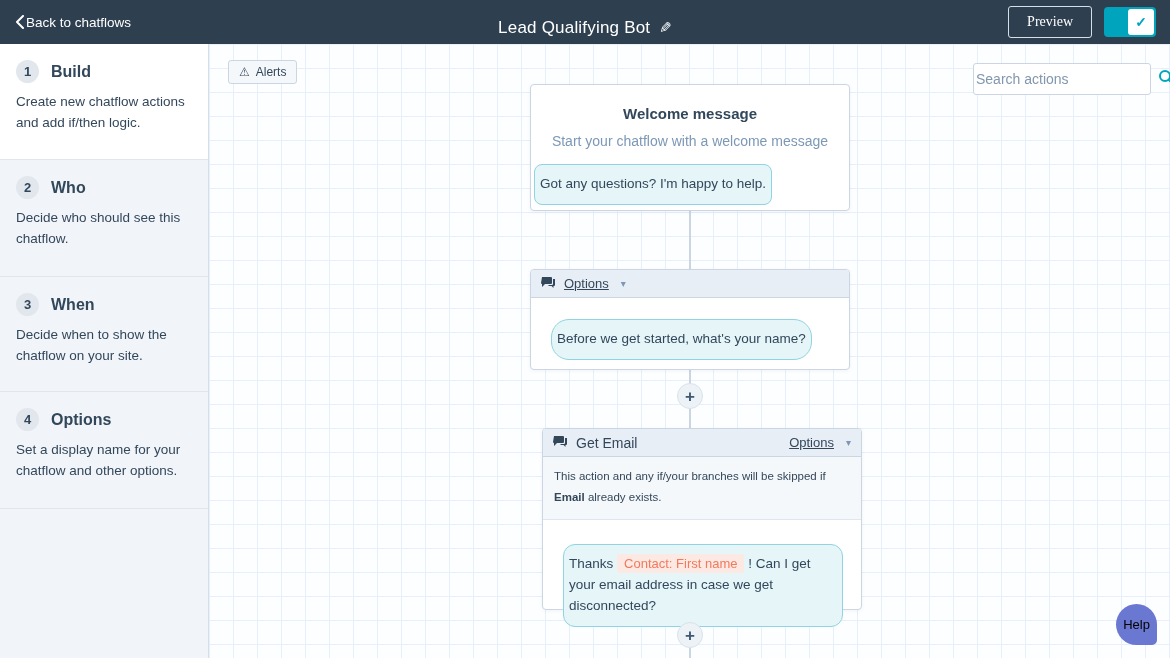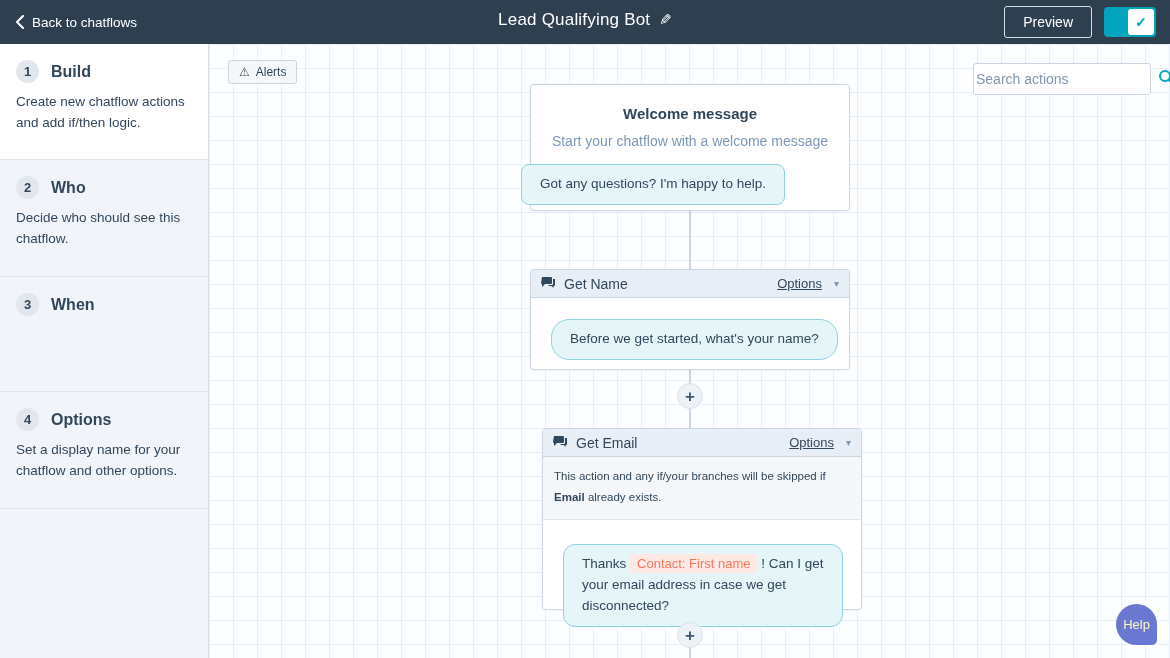--- a/index.html
+++ b/index.html
@@ -2,31 +2,31 @@
 <html><head>
 <meta charset="utf-8">
 <style>
   * { margin:0; padding:0; box-sizing:border-box; }
   html,body { width:1170px; height:658px; overflow:hidden;
     font-family:"Liberation Sans", sans-serif; color:#33475b; background:#fff; }
 
   
   .topbar { position:relative; height:44px; background:#2e3f50; display:flex;
     align-items:center; justify-content:space-between; padding:0 14px; }
-  .back-link { display:flex; align-items:center; gap:6px; color:#fff;
+  .back-link { display:flex; align-items:center; gap:0; color:#fff;
     font-size:13.5px; cursor:pointer; }
   .back-link svg { display:block; }
-  .topbar-title-wrap { position:absolute; left:50%; top:4px; height:32px;
+  .topbar-title-wrap { position:absolute; left:50%; top:12px; height:32px;
     transform:translateX(-50%); display:flex; align-items:center; gap:9px; }
   .topbar-title { color:#fff; font-size:17px; font-weight:500; letter-spacing:.2px; }
   .pencil-icon { color:#fff; font-size:15px; transform:scaleX(-1) rotate(0deg); cursor:pointer; }
   .topbar-right { display:flex; align-items:center; gap:12px; }
   .preview-btn { background:transparent; border:1px solid #d6dfe8; color:#fff;
     font-size:14px; border-radius:3px; padding:7px 18px; cursor:pointer;
-    font-family:Liberation Sans, sans-serif; }
+    font-family:Liberation Serif, serif; }
   .toggle { position:relative; width:52px; height:30px; background:#00a4bd;
     border-radius:4px; cursor:pointer; }
   .toggle-knob { position:absolute; top:2px; right:2px; width:26px; height:26px;
     background:#fff; border-radius:3px; display:flex; align-items:center;
     justify-content:center; color:#00a4bd; font-size:14px; font-weight:bold; }
 
   
   .main { display:flex; height:614px; }
 
   
@@ -72,21 +72,21 @@
   .chat-icon { display:block; flex:0 0 auto; }
   .card-header-label { font-size:14px; color:#33475b; flex:1; }
   .options-link { font-size:13px; color:#33475b; text-decoration:underline; cursor:pointer; }
   .options-caret { font-size:10px; color:#7c98b6; margin-left:4px; }
 
   .welcome-card { top:40px; height:127px; text-align:center; }
   .welcome-title { font-size:15px; font-weight:bold; color:#33475b; margin-top:20px; }
   .welcome-sub { font-size:14px; color:#7c98b6; margin-top:11px; }
 
   .bubble { display:inline-block; background:#e5f5f8; border:1px solid #8fd4e0;
-    border-radius:8px; padding:9px 18px; font-size:13.5px; color:#33475b;
+    border-radius:8px; padding:9px 5px; font-size:13.5px; color:#33475b;
     text-align:left; line-height:1.55; }
   .welcome-card .bubble { margin:15px 0 0 0; position:relative; left:-37px; }
 
   .getname-card { top:225px; height:101px; }
   .getname-card .bubble { margin:21px 0 0 20px;border-radius:18px; }
 
   .getemail-card { top:384px; height:182px;margin-left:12px; }
   .note { background:#f5f8fa; border-bottom:1px solid #e0e6ee; padding:9px 11px 12px 11px;
     font-size:11.5px; line-height:1.8; color:#33475b; }
   .note b { font-weight:bold; }
@@ -94,21 +94,21 @@
   .token { background:#fde9e3; color:#f2795c; padding:2px 7px; font-size:13px;
     border-radius:2px; white-space:nowrap; cursor:pointer; }
 
   .plus-btn { position:absolute; left:468px; width:26px; height:26px; border-radius:50%;
     background:#edf2f7; border:1px solid #d9e2ec; color:#3e5974; font-size:17px;
     font-weight:bold; display:flex; align-items:center; justify-content:center;
     cursor:pointer; line-height:1; font-family:inherit; }
   .plus1 { top:339px; } .plus2 { top:578px; }
 
   .help-btn { position:absolute; right:13px; bottom:13px; width:41px; height:41px;
-    background:#6a78d1; color:#fef9c3; font-size:13px; border:none; cursor:pointer;
+    background:#6a78d1; color:#000000; font-size:13px; border:none; cursor:pointer;
     border-radius:21px 21px 5px 21px; display:flex; align-items:center;
     justify-content:center; font-family:inherit; }
 </style>
 </head>
 <body>
 
 <header class="topbar">
   <div class="back-link">
     <span>
       <svg width="12" height="14" viewBox="0 0 12 14">
@@ -146,20 +146,21 @@
         <span class="step-num">2</span>
         <span class="step-title">Who</span>
       </div>
       <div class="step-desc">Decide who should see this chatflow.</div>
     </div>
     <div class="step s3">
       <div class="step-head">
         <span class="step-num">3</span>
         <span class="step-title">When</span>
       </div>
+      <div class="step-desc">Decide when to show the chatflow on your site.</div>
     </div>
     <div class="step s4">
       <div class="step-head">
         <span class="step-num">4</span>
         <span class="step-title">Options</span>
       </div>
       <div class="step-desc">Set a display name for your chatflow and other options.</div>
     </div>
     <div class="step side-rest"></div>
   </nav>
@@ -192,21 +193,20 @@
     </div>
 
     <div class="node-card getname-card">
       <div class="card-header">
         <span class="chat-icon">
           <svg width="15" height="13" viewBox="0 0 15 13">
               <path d="M1 1 h9 a1 1 0 0 1 1 1 v5 a1 1 0 0 1 -1 1 h-6 l-3 3 v-3 a1 1 0 0 1 -1 -1 z" fill="#33475b"></path>
               <path d="M12 3 h2 v6 a1 1 0 0 1 -1 1 h-0.5 v2 l-2 -2 h-3 v-1 h3.5 a1 1 0 0 0 1 -1 z" fill="#33475b"></path>
             </svg>
         </span>
-        <span class="card-header-label">Get Name</span>
         <span class="options-link"><span>Options</span></span>
         <span class="options-caret">▾</span>
       </div>
       <div class="bubble">Before we get started, what's your name?</div>
     </div>
 
     <button class="plus-btn plus1">+</button>
 
     <div class="node-card getemail-card">
       <div class="card-header">

